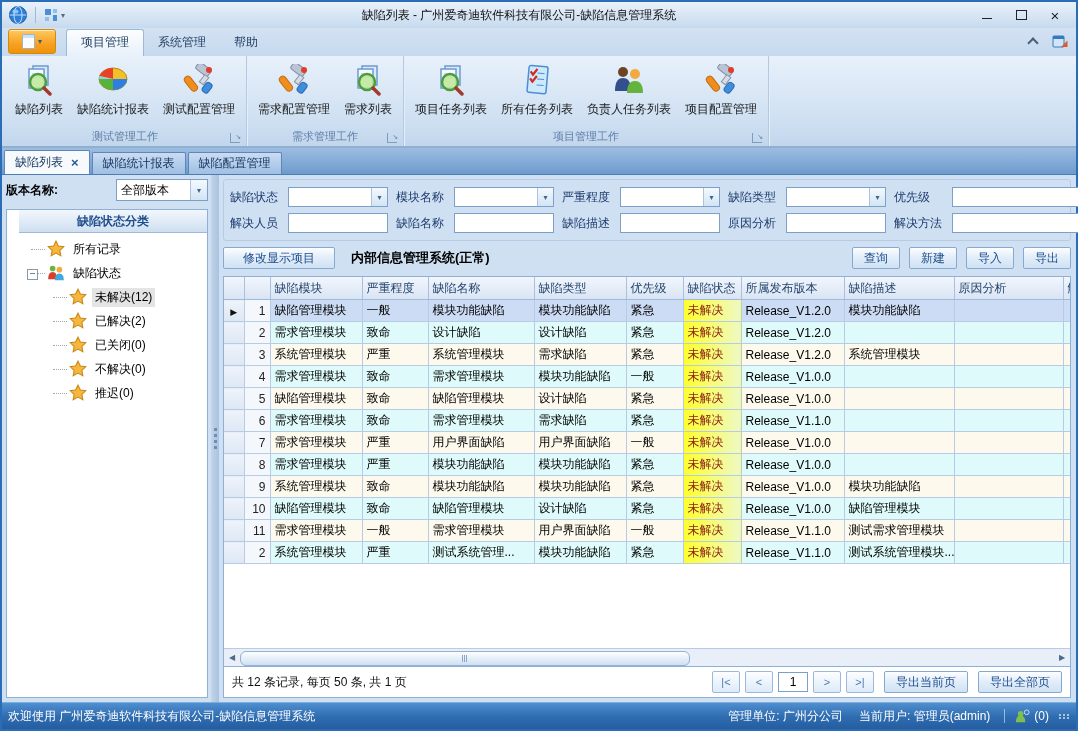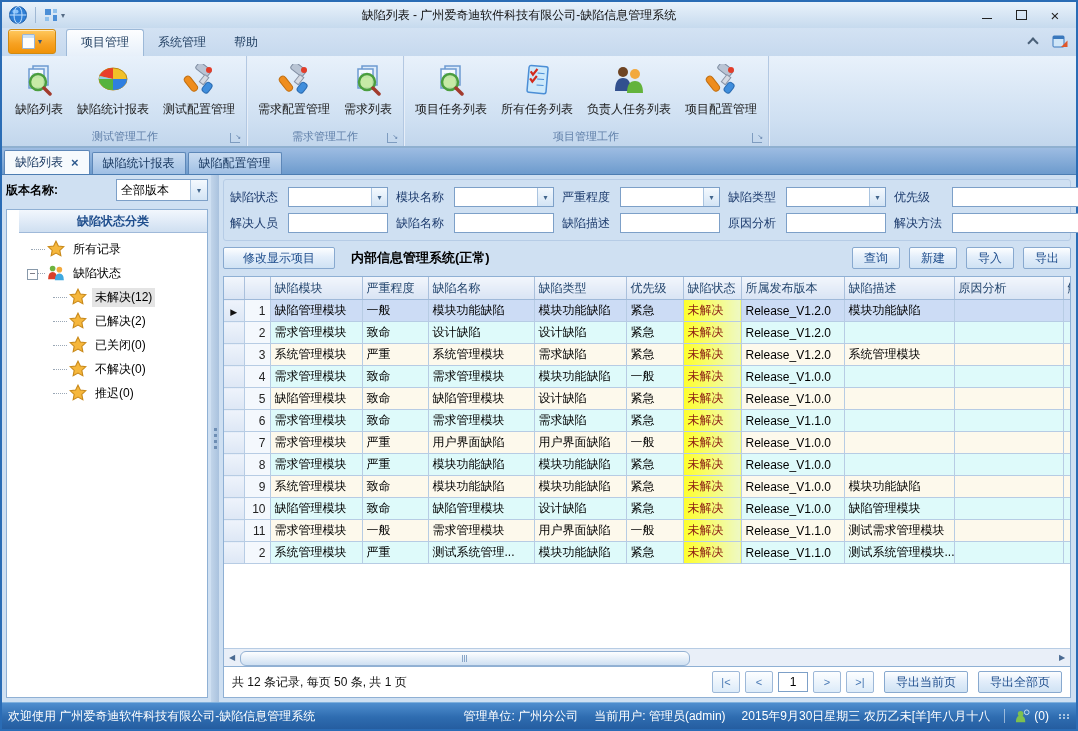--- a/index.html
+++ b/index.html
@@ -781,21 +781,20 @@
         <span class="btn export">导出全部页</span>
       </div>
 
     </div>
   </div>
 
   <div class="statusbar">
     <span class="sb-left">欢迎使用 广州爱奇迪软件科技有限公司-缺陷信息管理系统</span>
     <span class="sb-item">管理单位: 广州分公司</span>
     <span class="sb-item">当前用户: 管理员(admin)</span>
-    <span class="sb-item">2015年9月30日星期三 农历乙未[羊]年八月十八</span>
     <span class="sb-sep"></span>
     <span class="sb-item" style="margin-left:10px;">
       <svg viewBox="0 0 16 16" width="15" height="15">
         <circle cx="6" cy="5" r="3" fill="#7ec04f"></circle>
         <path d="M1 14 q0 -7 5 -7 q5 0 5 7 z" fill="#7ec04f"></path>
         <circle cx="12.5" cy="3.5" r="2.5" fill="none" stroke="#cfe2f2"></circle>
       </svg>
     </span>
     <span class="sb-badge">(0)</span>
     <span class="sb-grip">

